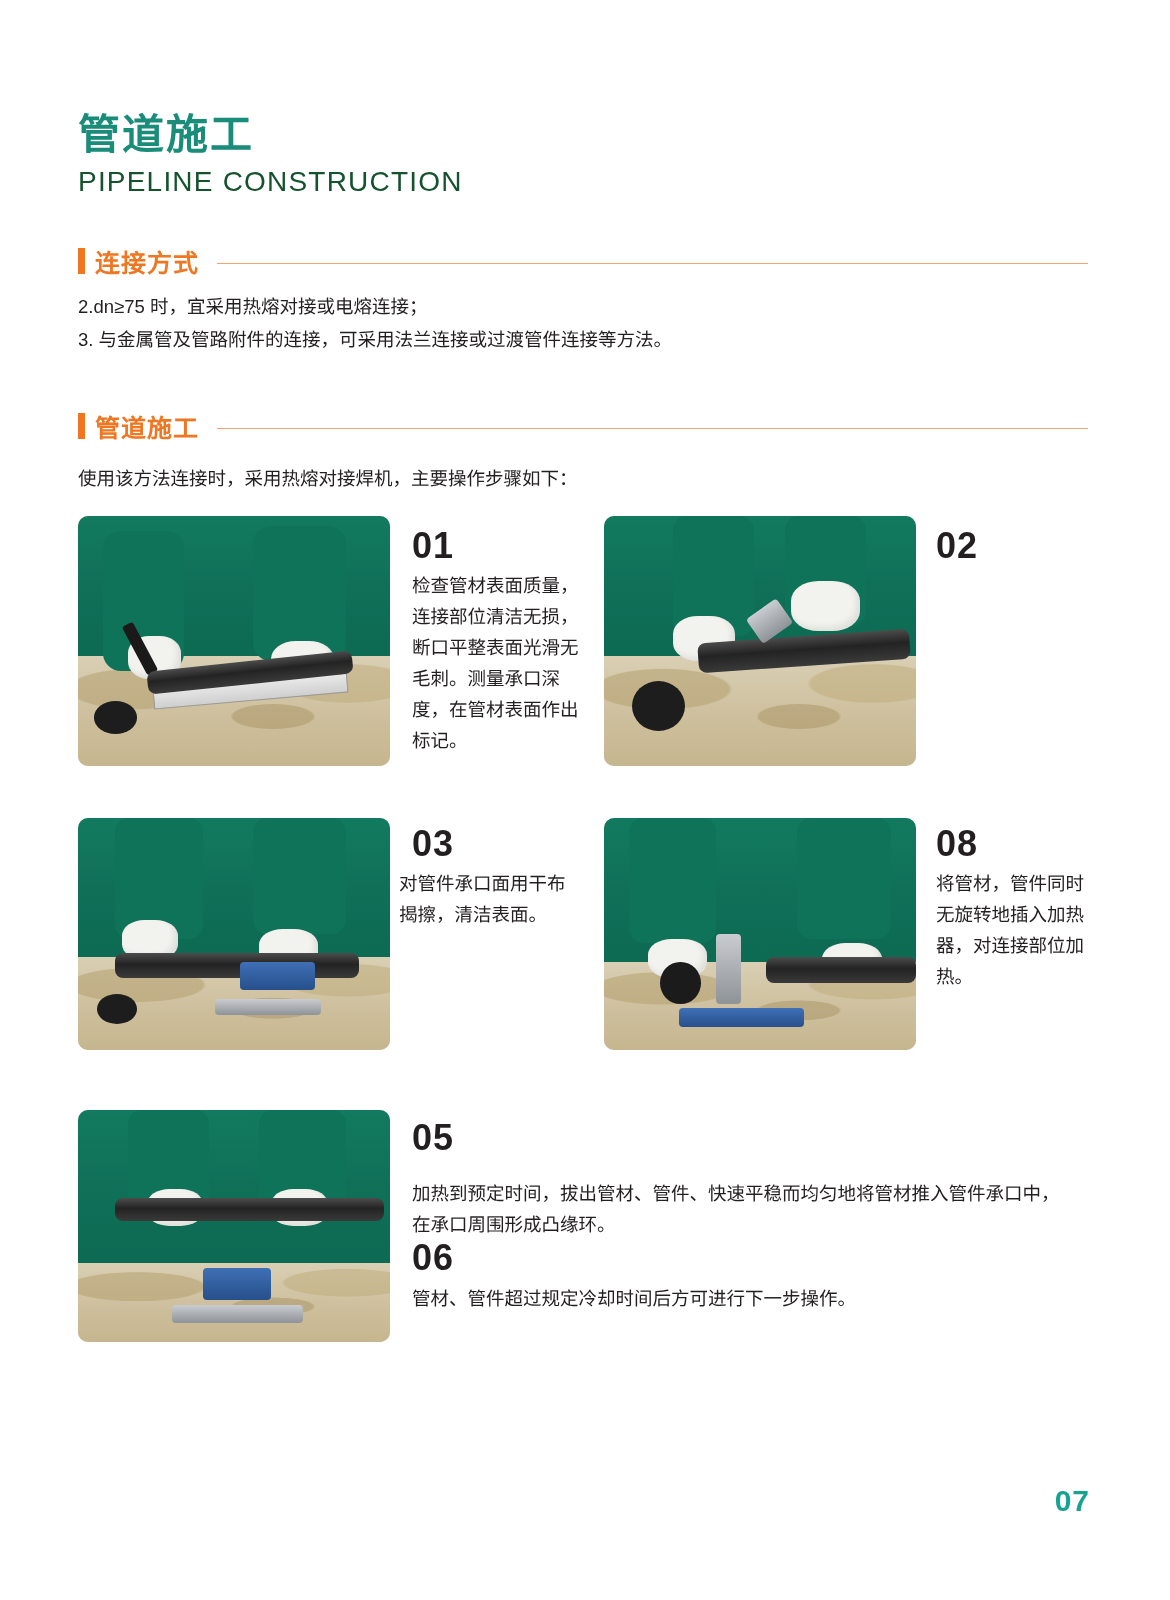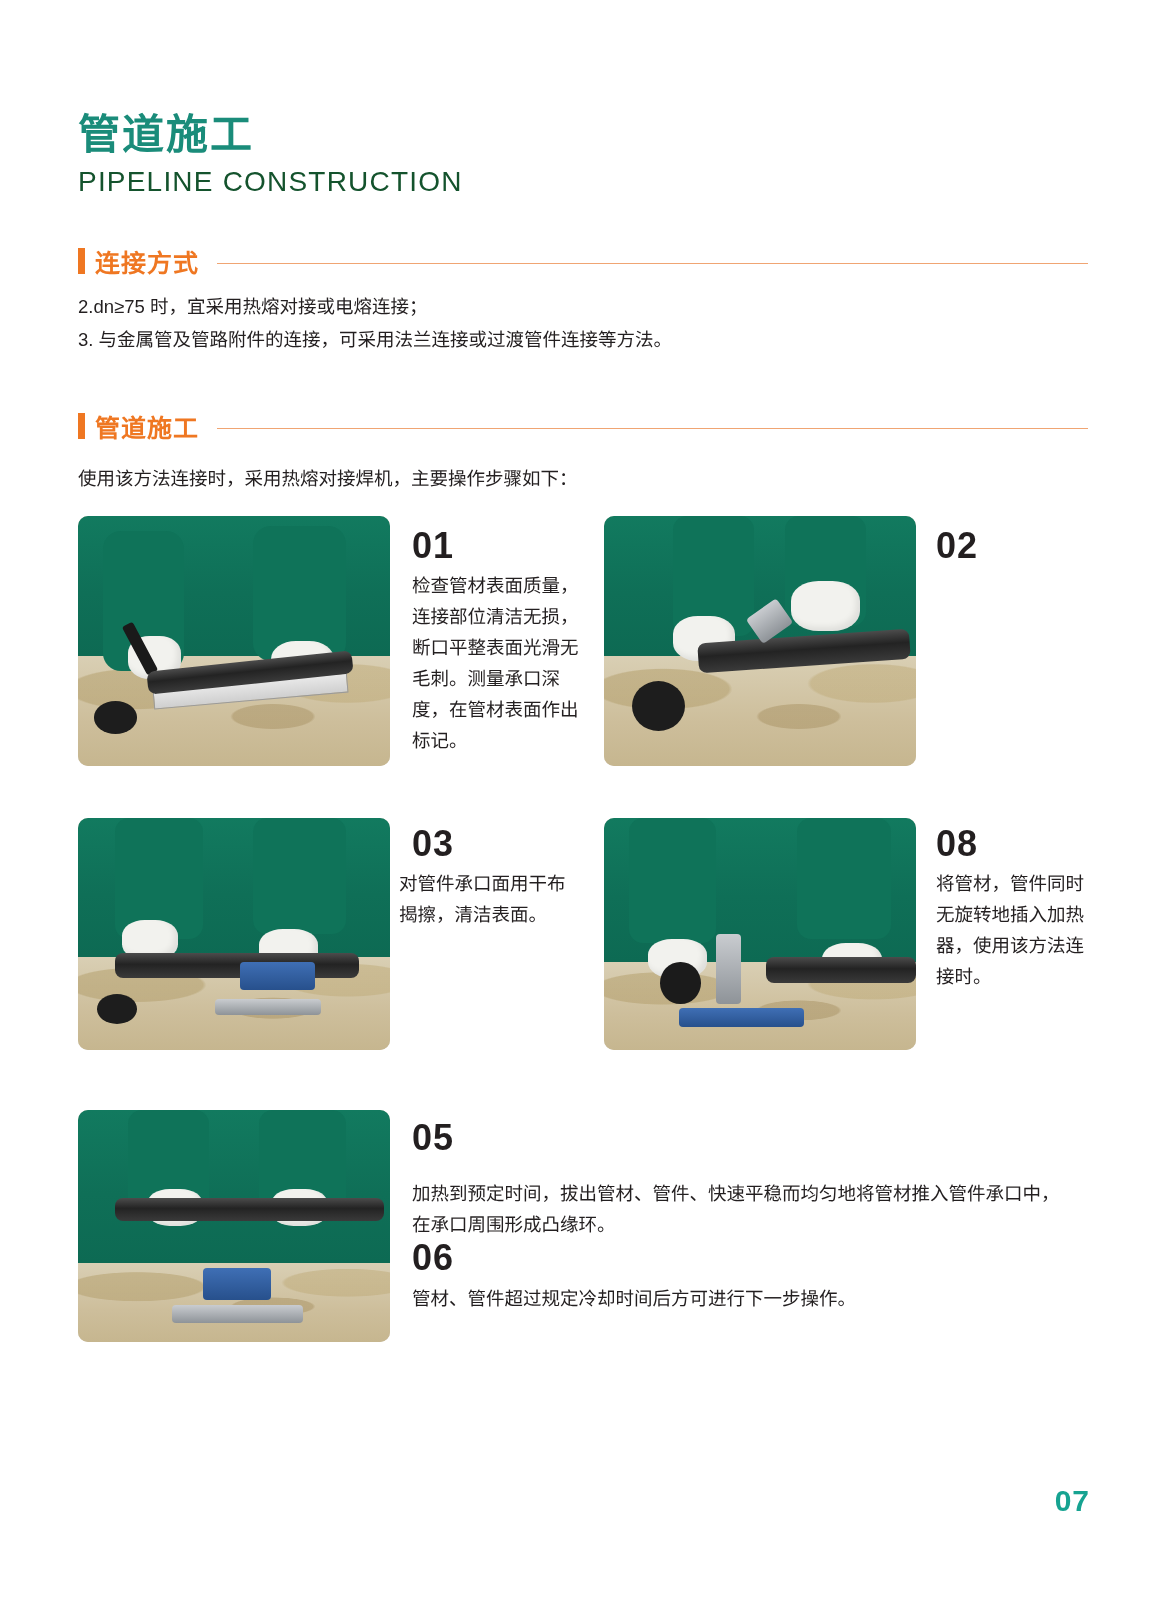--- a/index.html
+++ b/index.html
@@ -248,21 +248,21 @@
     <div class="p-arm" style="left:8%; top:0%; width:28%; height:54%;"></div>
     <div class="p-arm" style="left:62%; top:0%; width:30%; height:52%;"></div>
     <div class="p-glove" style="left:14%; top:52%; width:19%; height:17%;"></div>
     <div class="p-glove" style="left:70%; top:54%; width:19%; height:17%;"></div>
     <div class="p-pipe" style="left:52%; top:60%; width:48%; height:11%;"></div>
     <div class="p-pipe-end" style="left:18%; top:62%; width:13%; height:18%;"></div>
     <div class="p-tool-grey" style="left:36%; top:50%; width:8%; height:30%;"></div>
     <div class="p-tool-blue" style="left:24%; top:82%; width:40%; height:8%;"></div>
   </div>
   <div class="step-num" style="left:936px; top:826px;">08</div>
-  <div class="step-text" style="left:936px; top:868px; width:158px;">将管材，管件同时无旋转地插入加热器，使用该方法连接时。</div>
+  <div class="step-text" style="left:936px; top:868px; width:158px;">将管材，管件同时无旋转地插入加热器，对连接部位加热。</div>
 
   <div class="photo" style="left:78px; top:1110px; width:312px; height:232px;">
     <div class="p-bg-top" style="height:66%;"></div>
     <div class="p-board" style="height:34%;"></div>
     <div class="p-arm" style="left:16%; top:0%; width:26%; height:46%;"></div>
     <div class="p-arm" style="left:58%; top:0%; width:28%; height:44%;"></div>
     <div class="p-glove" style="left:22%; top:34%; width:18%; height:16%;"></div>
     <div class="p-glove" style="left:62%; top:34%; width:18%; height:16%;"></div>
     <div class="p-pipe" style="left:12%; top:38%; width:86%; height:10%;"></div>
     <div class="p-tool-blue" style="left:40%; top:68%; width:22%; height:14%;"></div>

